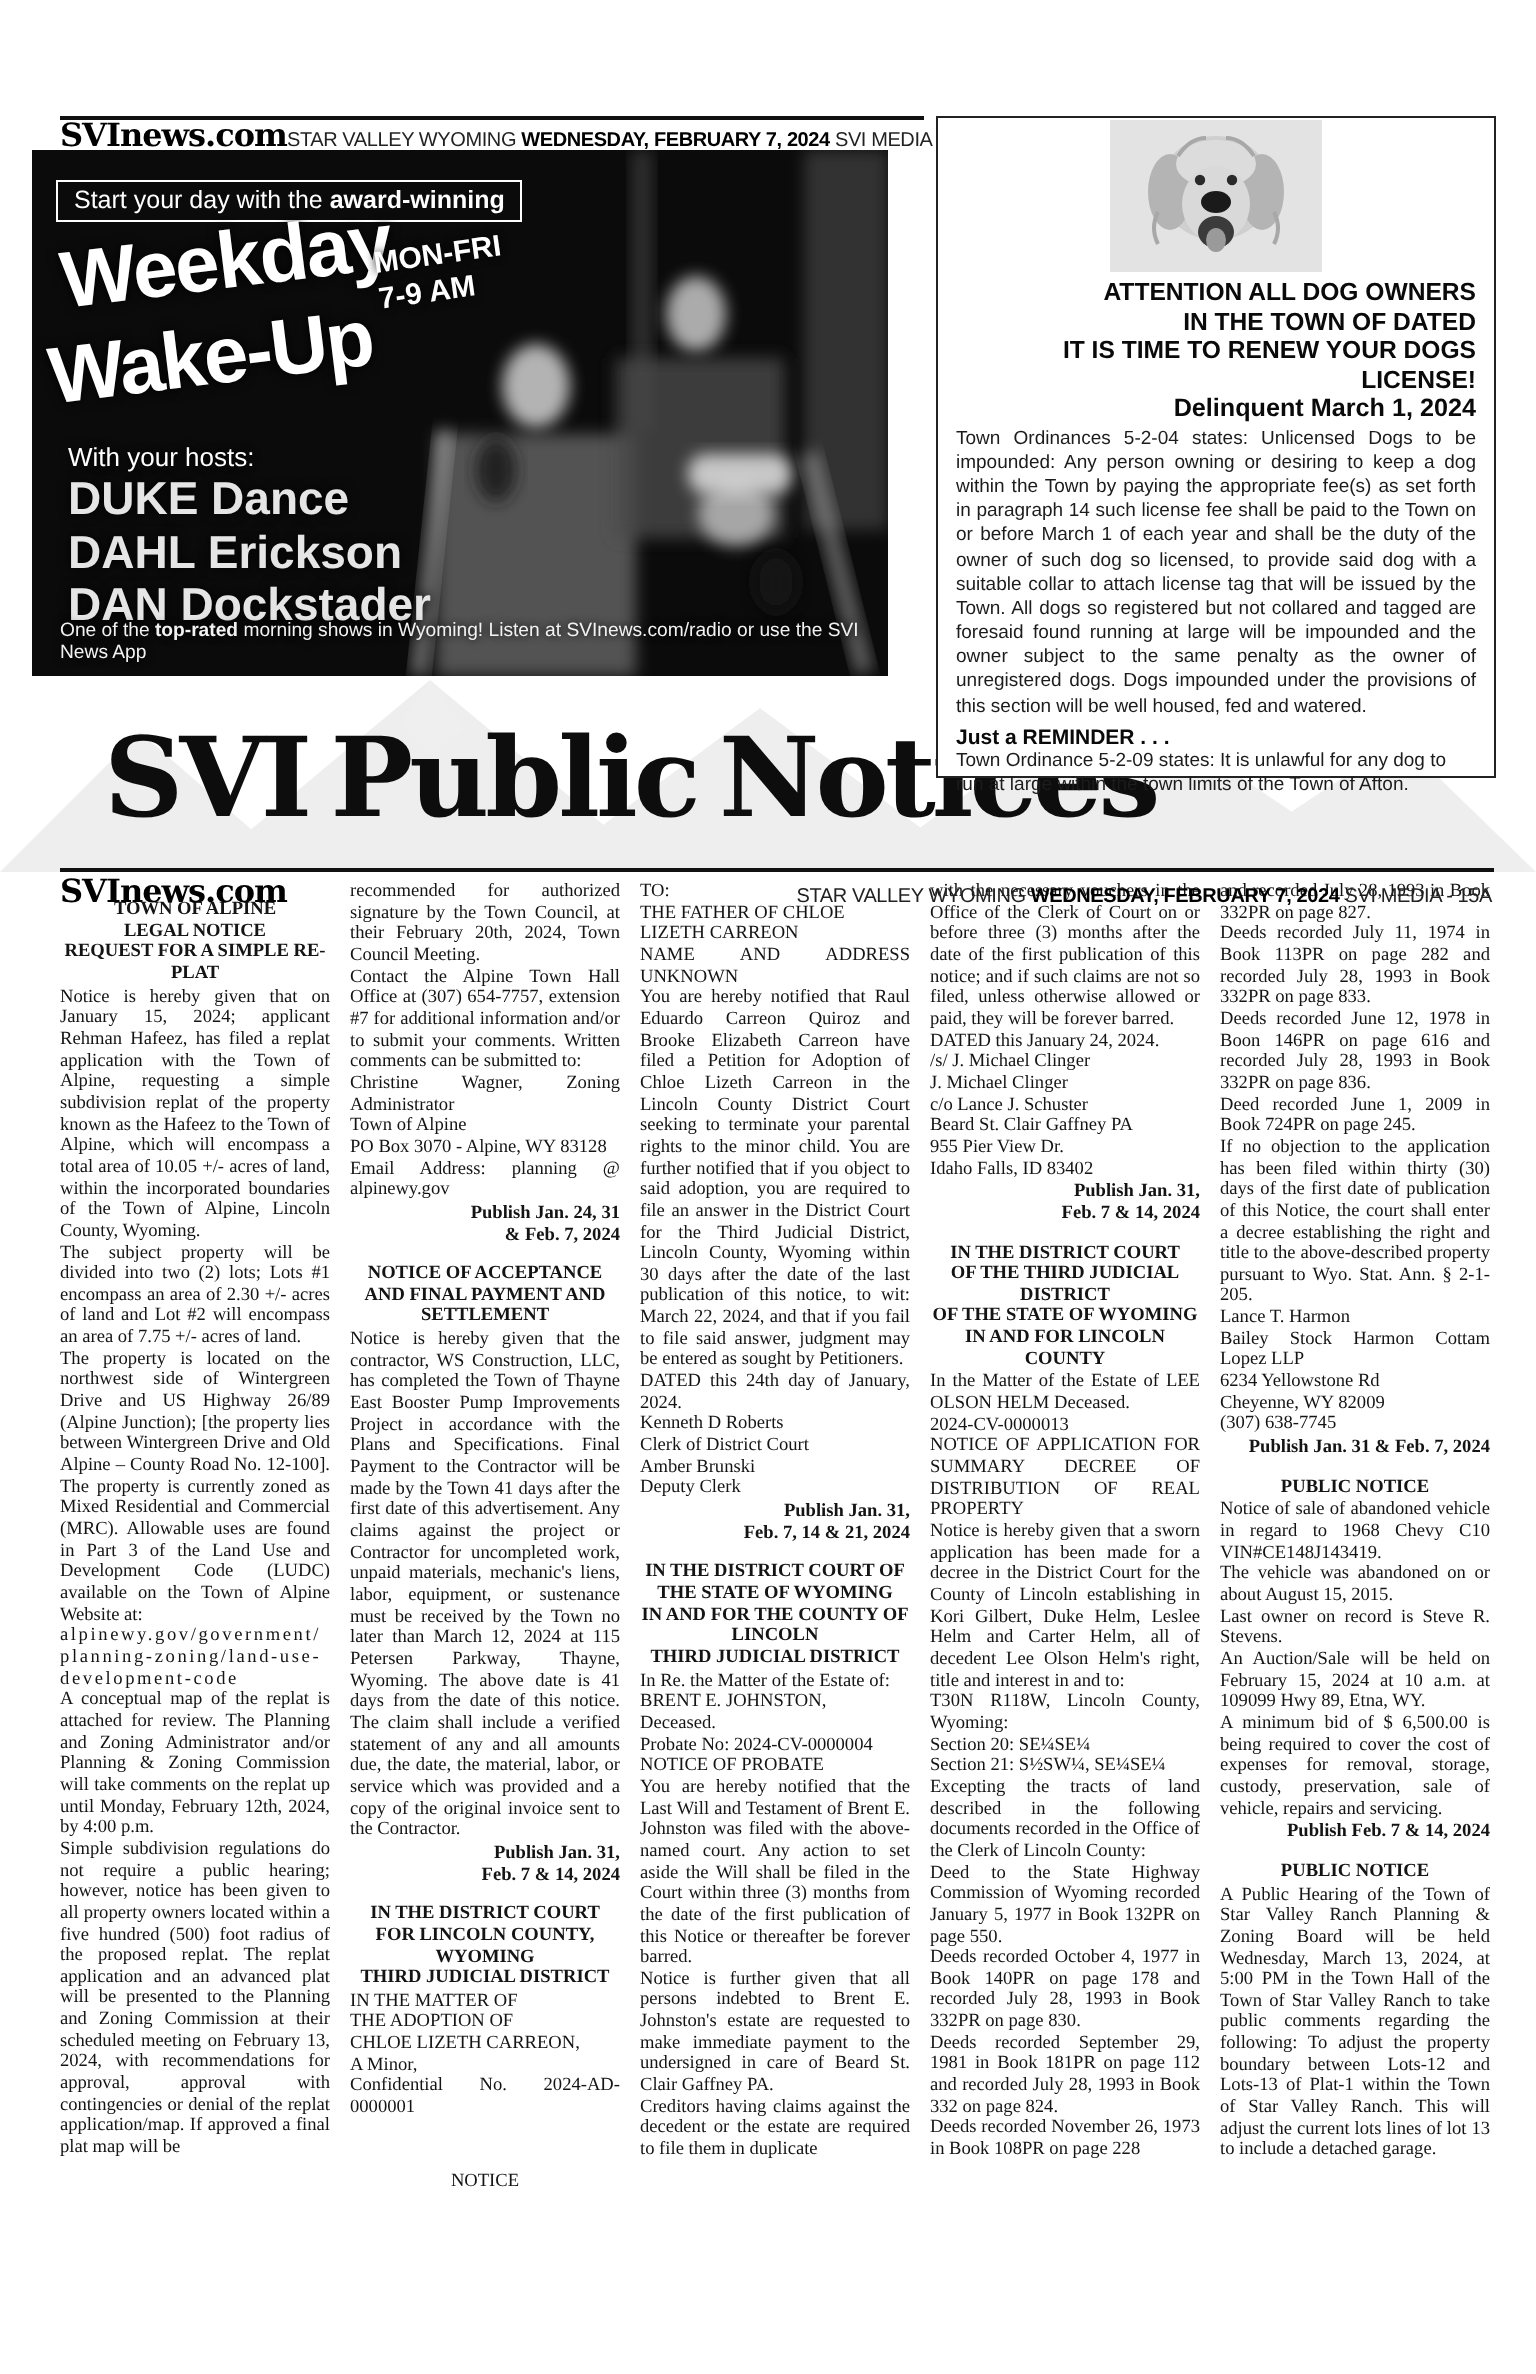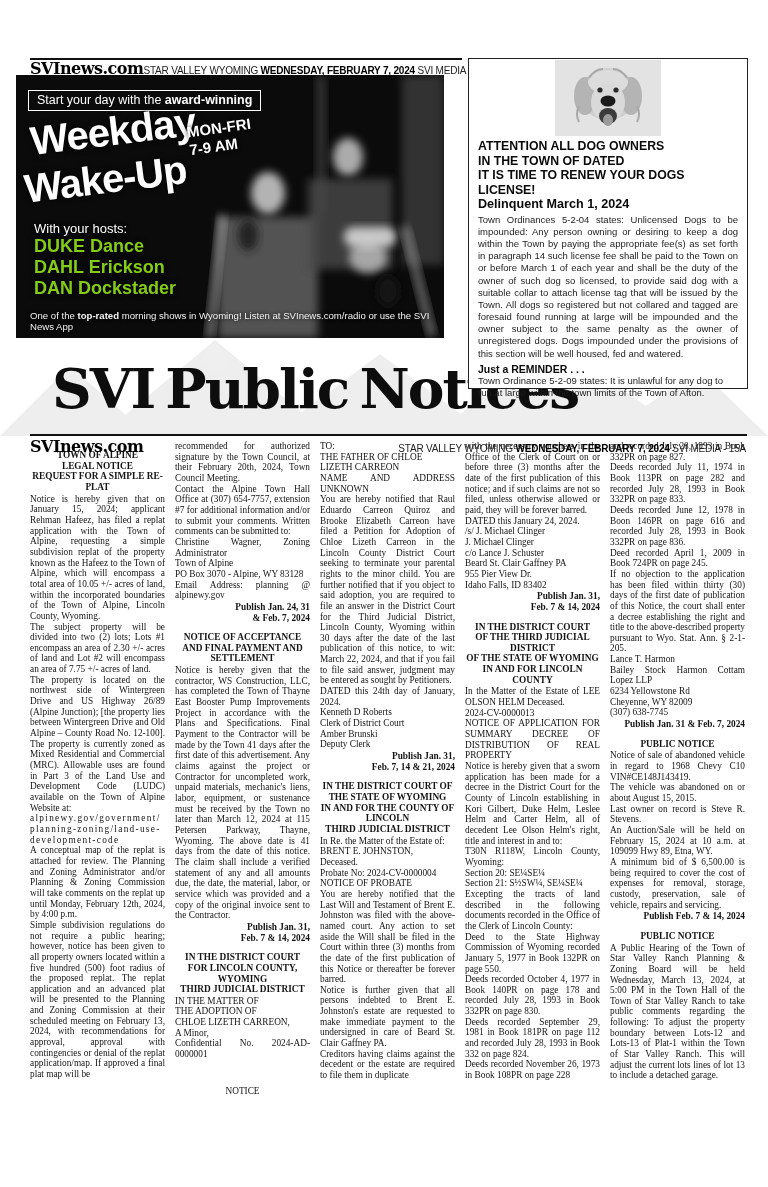--- a/index.html
+++ b/index.html
@@ -22,30 +22,30 @@
   .ad svg{position:absolute;left:0;top:0;}
   .ad-tagline{position:absolute;left:12px;top:15px;border:1.5px solid #fff;padding:2px 8px 3px;color:#fff;
     font-family:"Liberation Sans",sans-serif;font-size:12.5px;white-space:nowrap;}
   .show-title{position:absolute;color:#fff;font-family:"Liberation Sans",sans-serif;font-weight:bold;
     font-size:40px;letter-spacing:-1px;transform:rotate(-7deg);line-height:1;text-shadow:0 0 6px #000;}
   .show-title.l1{left:14px;top:36px;}
   .show-title.l2{left:8px;top:84px;}
   .ad-sched{position:absolute;left:172px;top:44px;color:#fff;font-family:"Liberation Sans",sans-serif;
     font-weight:bold;font-size:15px;line-height:1.2;transform:rotate(-8deg);white-space:pre-line;text-shadow:0 0 5px #000;}
   .hosts-intro{position:absolute;left:18px;top:146px;color:#fff;font-family:"Liberation Sans",sans-serif;font-size:13px;text-shadow:0 0 5px #000;}
-  .hosts{position:absolute;left:18px;top:161px;color:#84cc16;font-family:"Liberation Sans",sans-serif;
-    font-weight:bold;font-size:18px;line-height:1.16;text-shadow:0 0 6px #000;}
+  .hosts{position:absolute;left:18px;top:161px;color:#e5e5e5;font-family:"Liberation Sans",sans-serif;
+    font-weight:bold;font-size:23px;line-height:1.16;text-shadow:0 0 6px #000;}
   .ad-footer{position:absolute;left:14px;bottom:6px;width:404px;color:#f2f2f2;
     font-family:"Liberation Sans",sans-serif;font-size:9.6px;text-shadow:0 0 4px #000;}
 
   
   .dogbox{position:absolute;left:468px;top:58px;width:280px;height:331px;border:1.5px solid #222;
     background:#fff;z-index:2;padding:0 9px;box-sizing:border-box;font-family:"Liberation Sans",sans-serif;}
   .dog-photo{width:106px;height:76px;margin:1px auto 3px;display:block;background:#e3e3e3;}
-  .dog-h{font-weight:bold;text-align:left;color:#0a0a0a;line-height:1.18;}
+  .dog-h{font-weight:bold;text-align:right;color:#0a0a0a;line-height:1.18;}
   .dog-h1,.dog-h2,.dog-h3{font-size:12.3px;}
   .dog-h4{font-size:12.6px;}
   .dog-h5{font-size:13.2px;}
   .dog-body{margin-top:2px;font-size:9.5px;line-height:12.15px;text-align:justify;color:#1c1c1c;}
   .rem-title{margin-top:3px;font-weight:bold;font-size:10.5px;color:#0a0a0a;}
   .rem-body{font-size:9.5px;line-height:12px;color:#1c1c1c;}
 
   
   .mountains{position:absolute;left:0;top:332px;z-index:0;}
   .section-title{position:absolute;left:52px;top:356px;z-index:1;margin:0;
@@ -246,21 +246,21 @@
         <div class="blk-b">Excepting the tracts of land described in the following documents recorded in the Office of the Clerk of Lincoln County:</div>
         <div class="blk-b">Deed to the State Highway Commission of Wyoming recorded January 5, 1977 in Book 132PR on page 550.</div>
         <div class="blk-b">Deeds recorded October 4, 1977 in Book 140PR on page 178 and recorded July 28, 1993 in Book 332PR on page 830.</div>
         <div class="blk-b">Deeds recorded September 29, 1981 in Book 181PR on page 112 and recorded July 28, 1993 in Book 332 on page 824.</div>
         <div class="blk-b">Deeds recorded November 26, 1973 in Book 108PR on page 228</div>
       </div>
     <div class="col">
         <div class="blk-b">and recorded July 28, 1993 in Book 332PR on page 827.</div>
         <div class="blk-b">Deeds recorded July 11, 1974 in Book 113PR on page 282 and recorded July 28, 1993 in Book 332PR on page 833.</div>
         <div class="blk-b">Deeds recorded June 12, 1978 in Boon 146PR on page 616 and recorded July 28, 1993 in Book 332PR on page 836.</div>
-        <div class="blk-b">Deed recorded April 1, 2009 in Book 724PR on page 245.</div>
+        <div class="blk-b">Deed recorded June 1, 2009 in Book 724PR on page 245.</div>
         <div class="blk-b">If no objection to the application has been filed within thirty (30) days of the first date of publication of this Notice, the court shall enter a decree establishing the right and title to the above-described property pursuant to Wyo. Stat. Ann. § 2-1-205.</div>
         <div class="blk-p">Lance T. Harmon</div>
         <div class="blk-b">Bailey Stock Harmon Cottam Lopez LLP</div>
         <div class="blk-p">6234 Yellowstone Rd</div>
         <div class="blk-p">Cheyenne, WY 82009</div>
         <div class="blk-p">(307) 638-7745</div>
         <div class="blk-pub">Publish Jan. 31 &amp; Feb. 7, 2024</div>
         <div class="blk-h">PUBLIC NOTICE</div>
         <div class="blk-b">Notice of sale of abandoned vehicle in regard to 1968 Chevy C10 VIN#CE148J143419.</div>
         <div class="blk-b">The vehicle was abandoned on or about August 15, 2015.</div>

